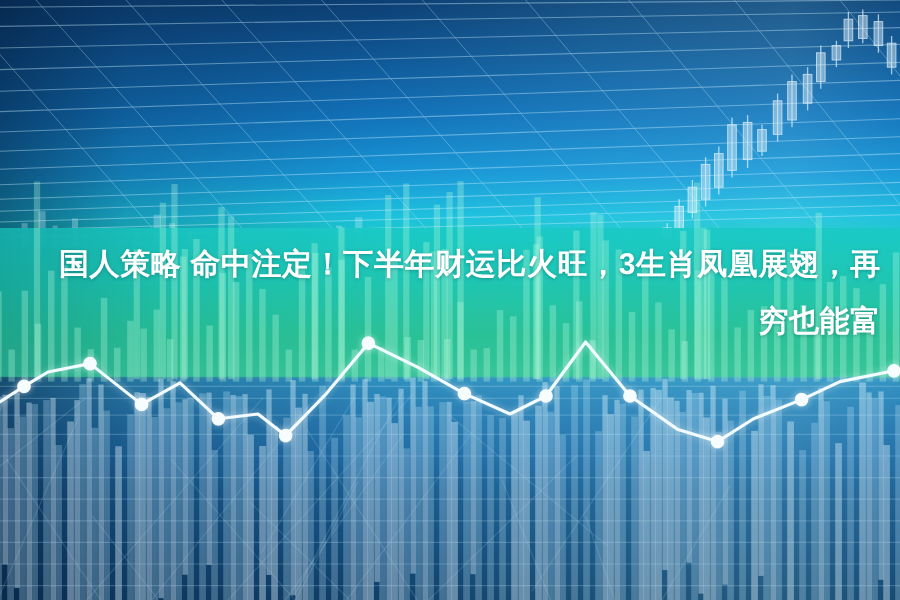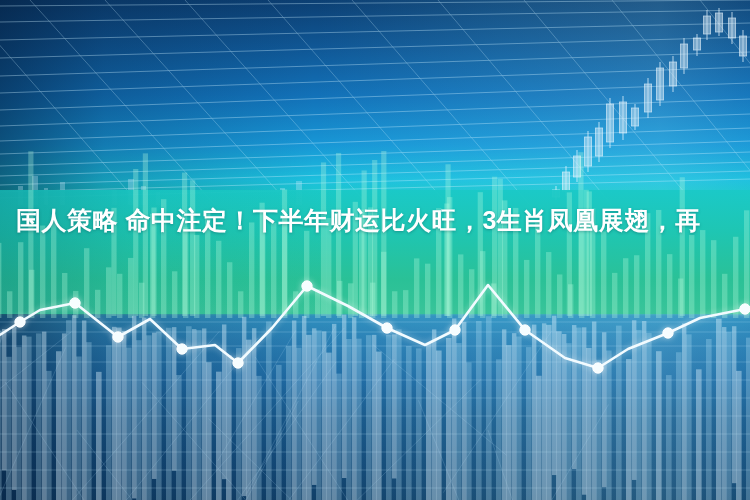--- a/index.html
+++ b/index.html
@@ -95,21 +95,21 @@
     filter:drop-shadow(0 0 3px rgba(255,255,255,.5));
   }
 
   
   #skyline rect{ fill:rgba(215,240,255,.30); }
 
   
   #headline{
     position:absolute; left:0; right:0; top:196px;
     padding:0 16px;
-    text-align:left;
+    text-align:right;
     color:#ffffff;
     font-size:25px;
     font-weight:bold;
     line-height:48px;
     letter-spacing:.5px;
     text-shadow:0 1px 3px rgba(0,60,70,.35);
     white-space:normal;
     z-index:40;
   }
   #headline .ln{ display:block; }
@@ -492,15 +492,16 @@
         <circle cx="455" cy="330" r="5.2"></circle>
         <circle cx="525" cy="330" r="5.2"></circle>
         <circle cx="598" cy="368" r="5.2"></circle>
         <circle cx="668" cy="333" r="5.2"></circle>
         <circle cx="745" cy="309" r="5.2"></circle>
       </g>
   </svg>
 
   <div id="headline">
     <span class="ln">国人策略 命中注定！下半年财运比火旺，3生肖凤凰展翅，再</span>
+    <span class="ln">穷也能富</span>
   </div>
 
 </div>
 
 </body></html>

